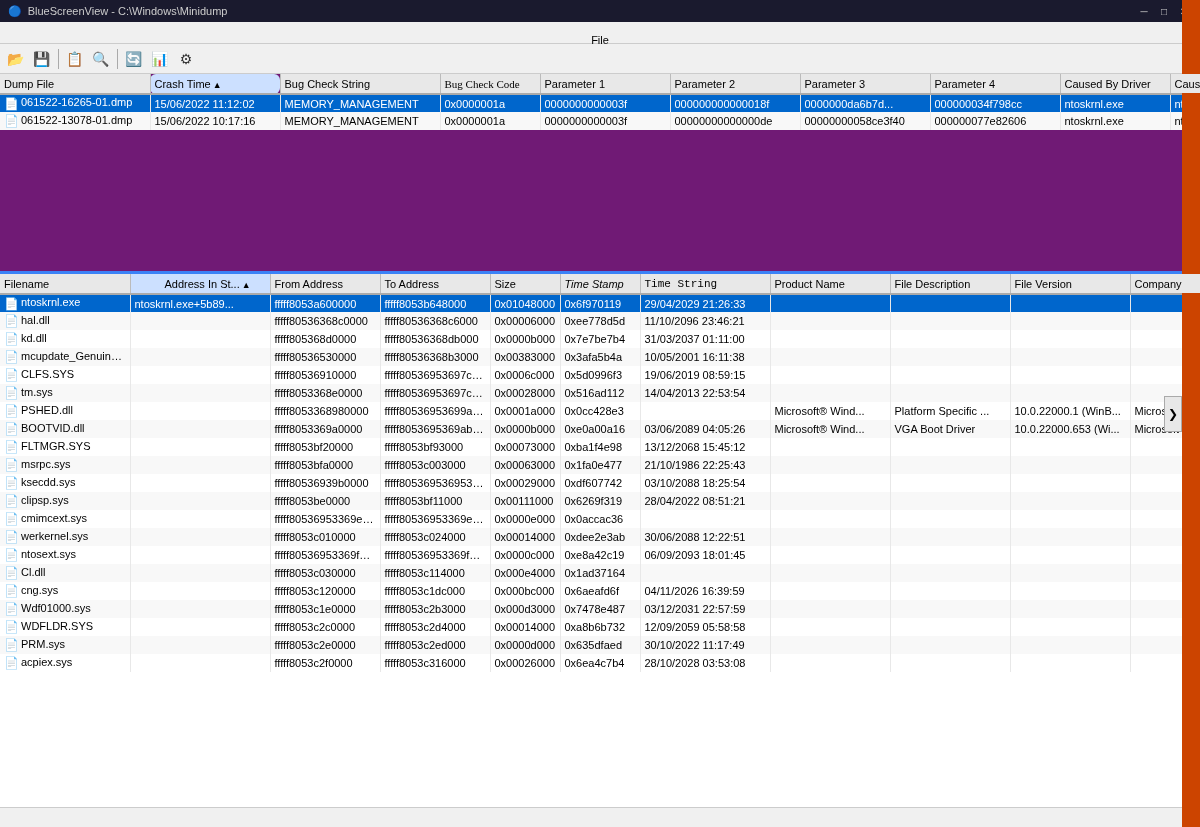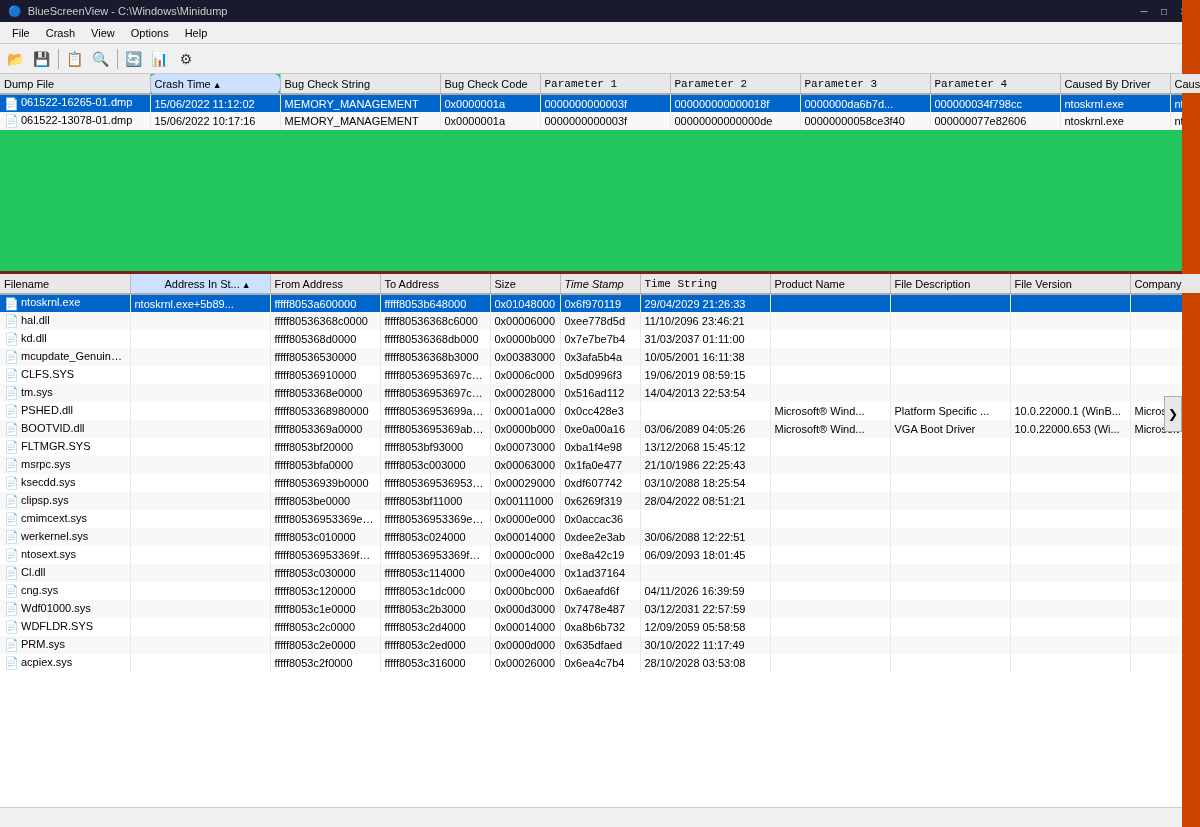--- a/index.html
+++ b/index.html
@@ -34,20 +34,21 @@
     }
 
     
     .menu-bar {
       background: #f0f0f0;
       border-bottom: 1px solid #ccc;
       height: 22px;
       display: flex;
       align-items: center;
       padding: 10px 4px;
+      flex-direction: column;
     }
     .menu-item {
       padding: 2px 8px;
       cursor: pointer;
       font-size: 11px;
       color: #000;
     }
 
     
     .toolbar {
@@ -76,22 +77,22 @@
       display: flex;
       flex-direction: column;
       overflow: hidden;
       background: #fff;
     }
 
     
     .top-pane {
       height: 200px;
       overflow: auto;
-      border-bottom: 3px solid #7f1d1d;
-      background: #22c55e;
+      border-bottom: 3px solid #3b82f6;
+      background: #701a75;
     }
 
     
     .bottom-pane {
       flex: 1;
       overflow: auto;
       background: #fff;
     }
 
     
@@ -192,22 +193,22 @@
       align-items: center;
       justify-content: center;
       cursor: pointer;
       font-size: 12px;
     }
 
     
     .top-col-dump { width: 150px; }
     .top-col-crash { width: 130px; }
     .top-col-bugstr { width: 160px; }
-    .top-col-bugcode { width: 100px; }
-    .top-col-param { width: 130px; font-family: Liberation Mono, monospace; }
+    .top-col-bugcode { width: 100px; font-family: Liberation Serif, serif; }
+    .top-col-param { width: 130px; }
     .top-col-caused { width: 110px; }
     .top-col-causedaddr { width: 140px; }
 
     
     .bot-col-filename { width: 130px; }
     .bot-col-addrin { width: 140px; }
     .bot-col-from { width: 110px; }
     .bot-col-to { width: 110px; }
     .bot-col-size { width: 70px; }
     .bot-col-ts { width: 80px; font-style: italic; }

